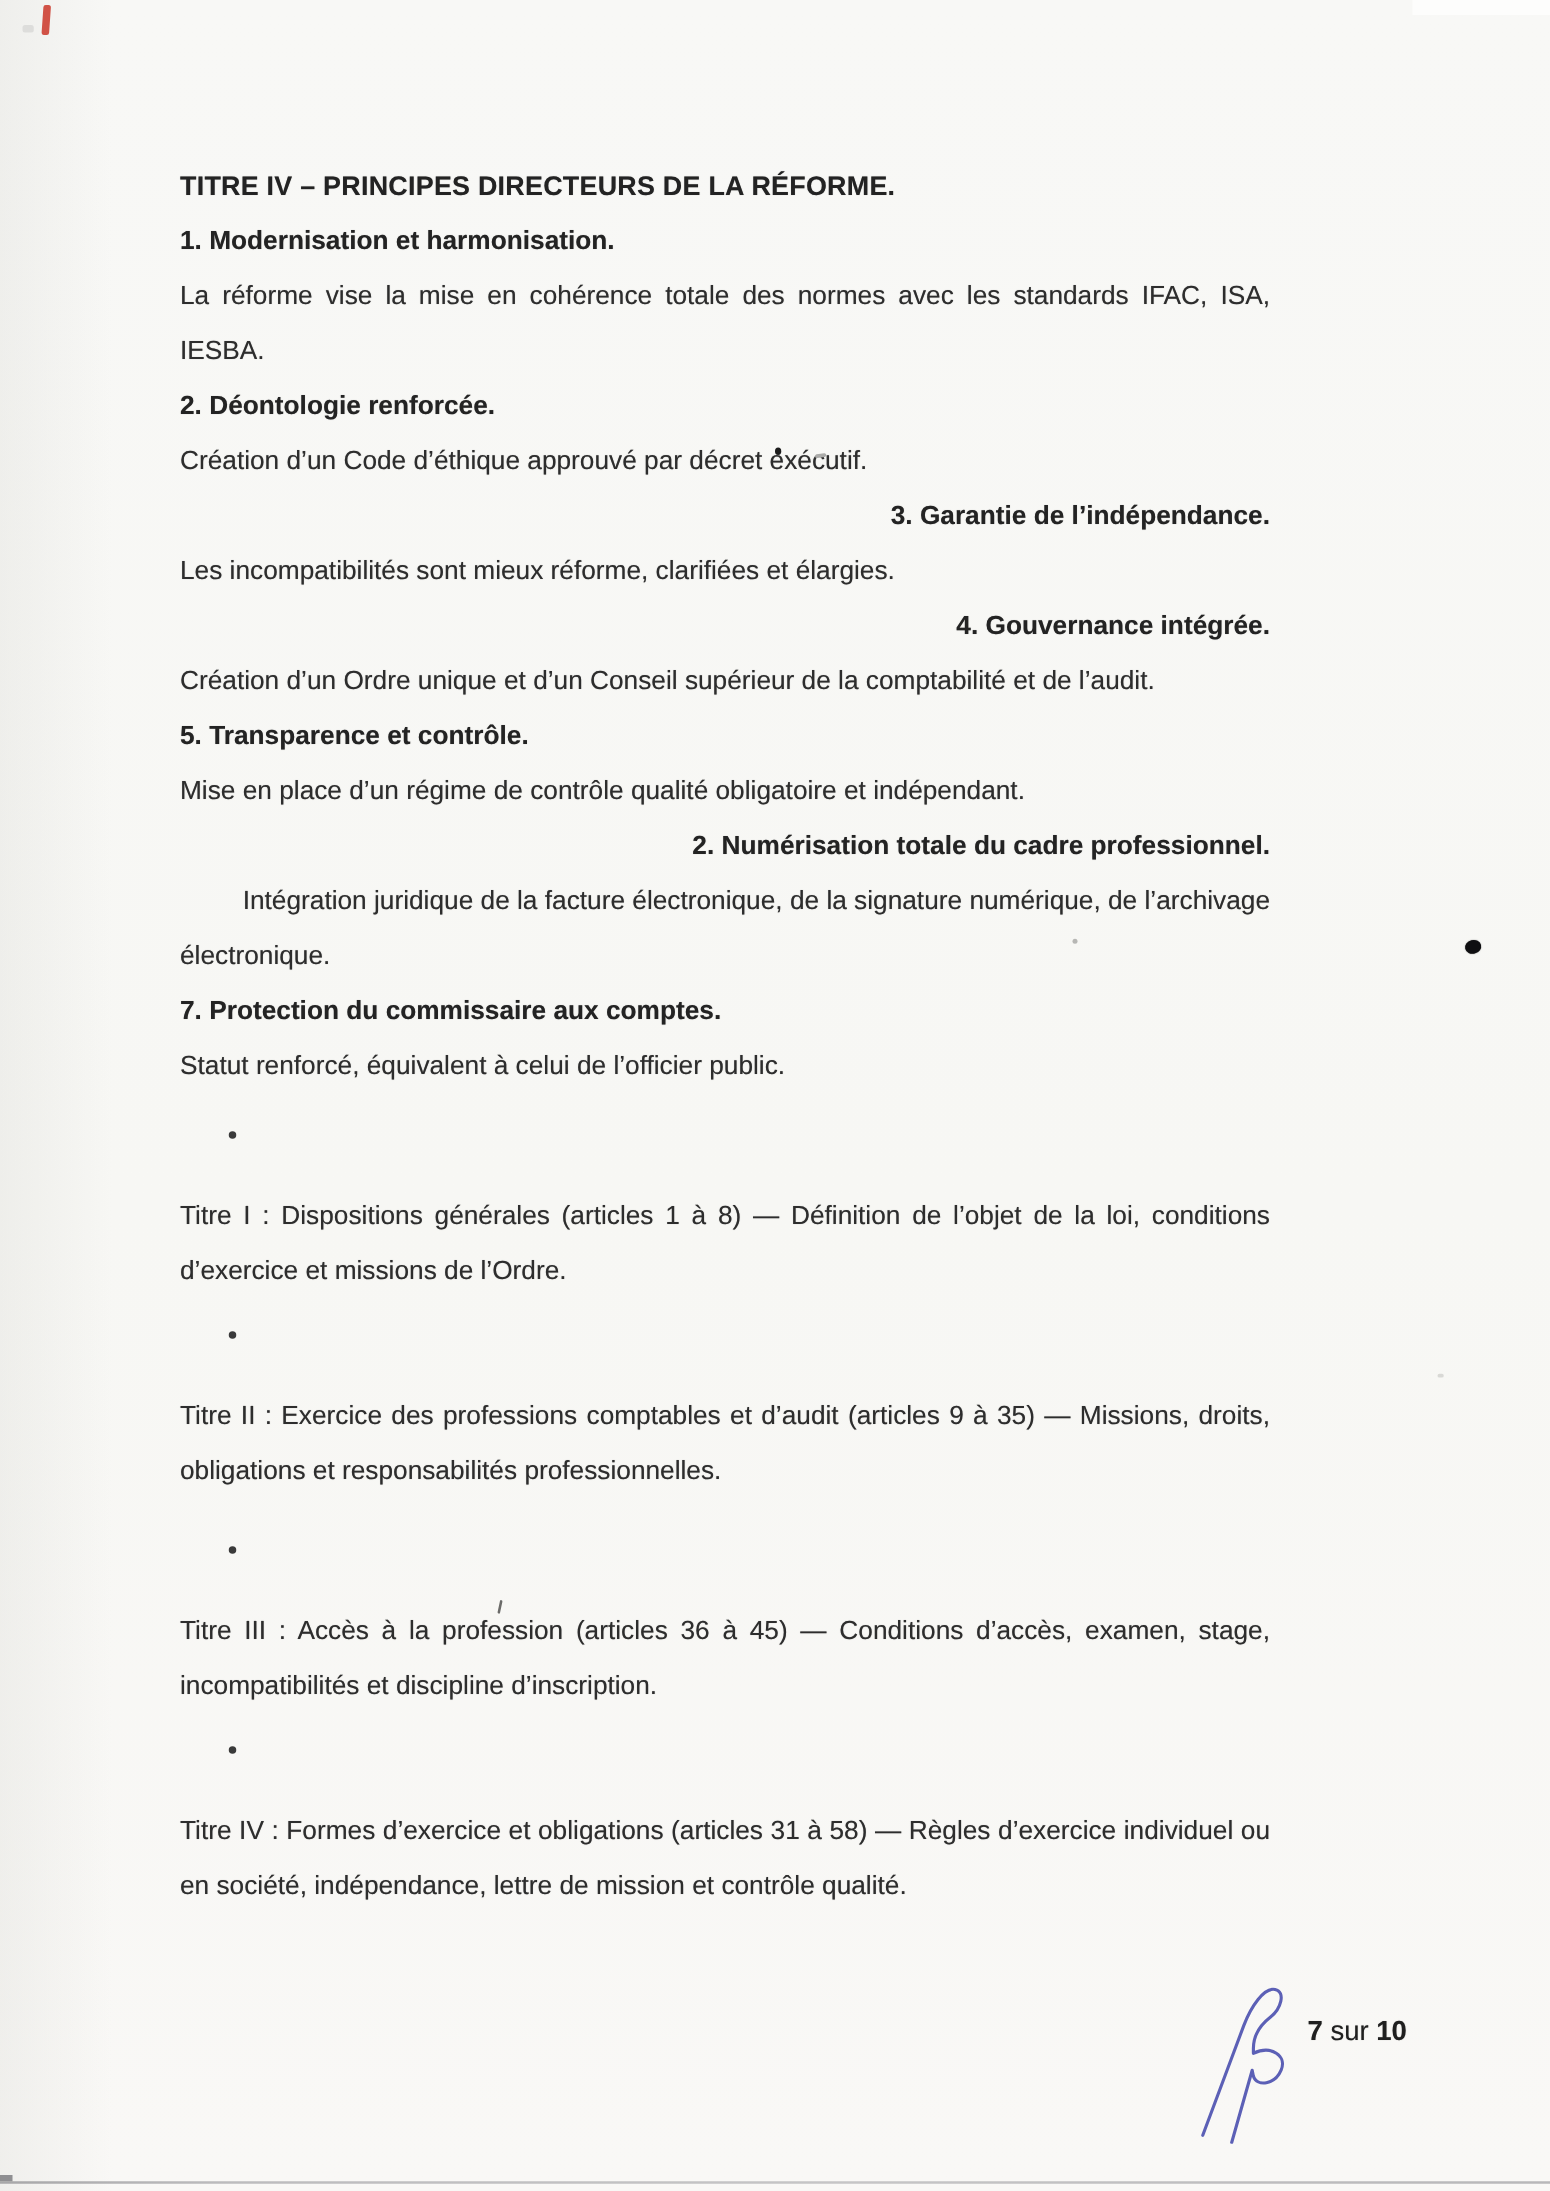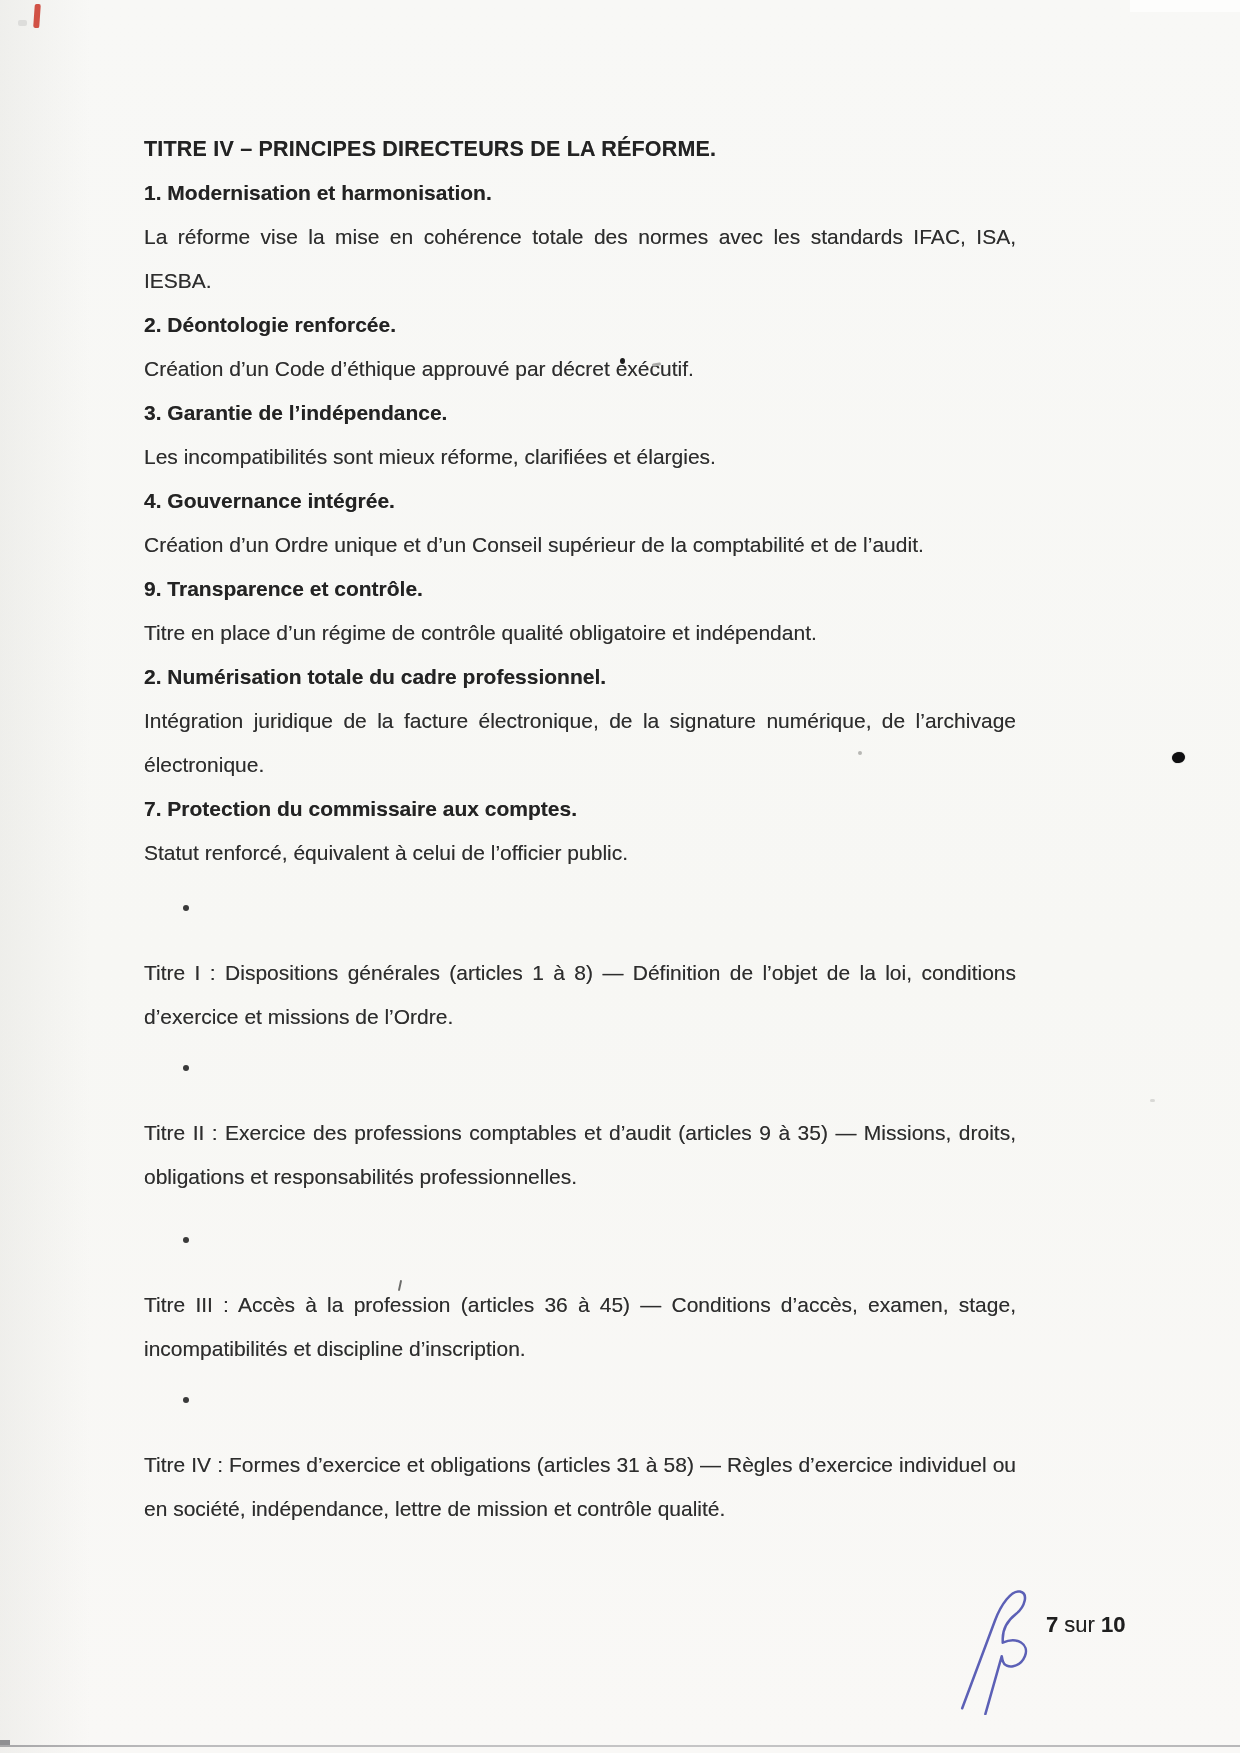--- a/index.html
+++ b/index.html
@@ -17,21 +17,21 @@
   .doc{
     position:absolute;left:144px;top:0;width:872px;padding-top:127px;
     font-size:21px;line-height:44px;
     text-shadow:0 0 .6px rgba(50,50,50,.5);
   }
   .doc h1,.doc h2,.doc p,.bullet{margin:0;}
   .title{font-size:21.5px;font-weight:700;color:#232323;letter-spacing:.2px;}
   .hd{font-size:21px;font-weight:700;color:#232323;}
   .para{font-weight:400;text-align:justify;text-align-last:left;}
   .mt6{margin-top:6px;}.mt7{margin-top:7px;}.mt9{margin-top:9px;}
-  .mt10{margin-top:10px;}.mt11{margin-top:11px;}.mt16{margin-top:16px;}.mt18{margin-top:18px;}
+  .mt10{margin-top:10px;}.mt11{margin-top:11px;text-align:right;}.mt16{margin-top:16px;}.mt18{margin-top:18px;}
   .bullet{display:flex;flex-direction:column;}
   .dotcol{flex:0 0 66px;padding-left:39px;box-sizing:border-box;}
   .dot{display:block;width:6px;height:6px;border-radius:50%;background:#3a3a3a;margin-top:20px;}
   .btext{flex:1 1 auto;text-align:justify;text-align-last:left;}
   .footer-page{
     position:absolute;left:1046px;top:1612px;
     font-size:22px;line-height:26px;color:#1f1f1f;
     text-shadow:0 0 .6px rgba(40,40,40,.5);white-space:nowrap;
   }
   .footer-page .num{font-weight:700;}
@@ -65,22 +65,22 @@
   <div class="doc">
     <h1 class="title">TITRE IV – PRINCIPES DIRECTEURS DE LA RÉFORME.</h1>
     <h2 class="hd mt16">1. Modernisation et harmonisation.</h2>
     <p class="para mt10">La réforme vise la mise en cohérence totale des normes avec les standards IFAC, ISA, IESBA.</p>
     <h2 class="hd mt9">2. Déontologie renforcée.</h2>
     <p class="para mt10">Création d’un Code d’éthique approuvé par décret exécutif.</p>
     <h2 class="hd mt11">3. Garantie de l’indépendance.</h2>
     <p class="para mt11">Les incompatibilités sont mieux réforme, clarifiées et élargies.</p>
     <h2 class="hd mt11">4. Gouvernance intégrée.</h2>
     <p class="para mt11">Création d’un Ordre unique et d’un Conseil supérieur de la comptabilité et de l’audit.</p>
-    <h2 class="hd mt16">9. Transparence et contrôle.</h2>
-    <p class="para mt11">Titre en place d’un régime de contrôle qualité obligatoire et indépendant.</p>
+    <h2 class="hd mt16">5. Transparence et contrôle.</h2>
+    <p class="para mt11">Mise en place d’un régime de contrôle qualité obligatoire et indépendant.</p>
     <h2 class="hd mt11">2. Numérisation totale du cadre professionnel.</h2>
     <p class="para mt11">Intégration juridique de la facture électronique, de la signature numérique, de l’archivage électronique.</p>
     <h2 class="hd mt7">7. Protection du commissaire aux comptes.</h2>
     <p class="para mt6">Statut renforcé, équivalent à celui de l’officier public.</p>
 
     <div class="bullet mt10">
       <span class="dotcol">
           <span class="dot"></span>
         </span>
       <span class="btext">Titre I : Dispositions générales (articles 1 à 8) — Définition de l’objet de la loi, conditions d’exercice et missions de l’Ordre.</span>

